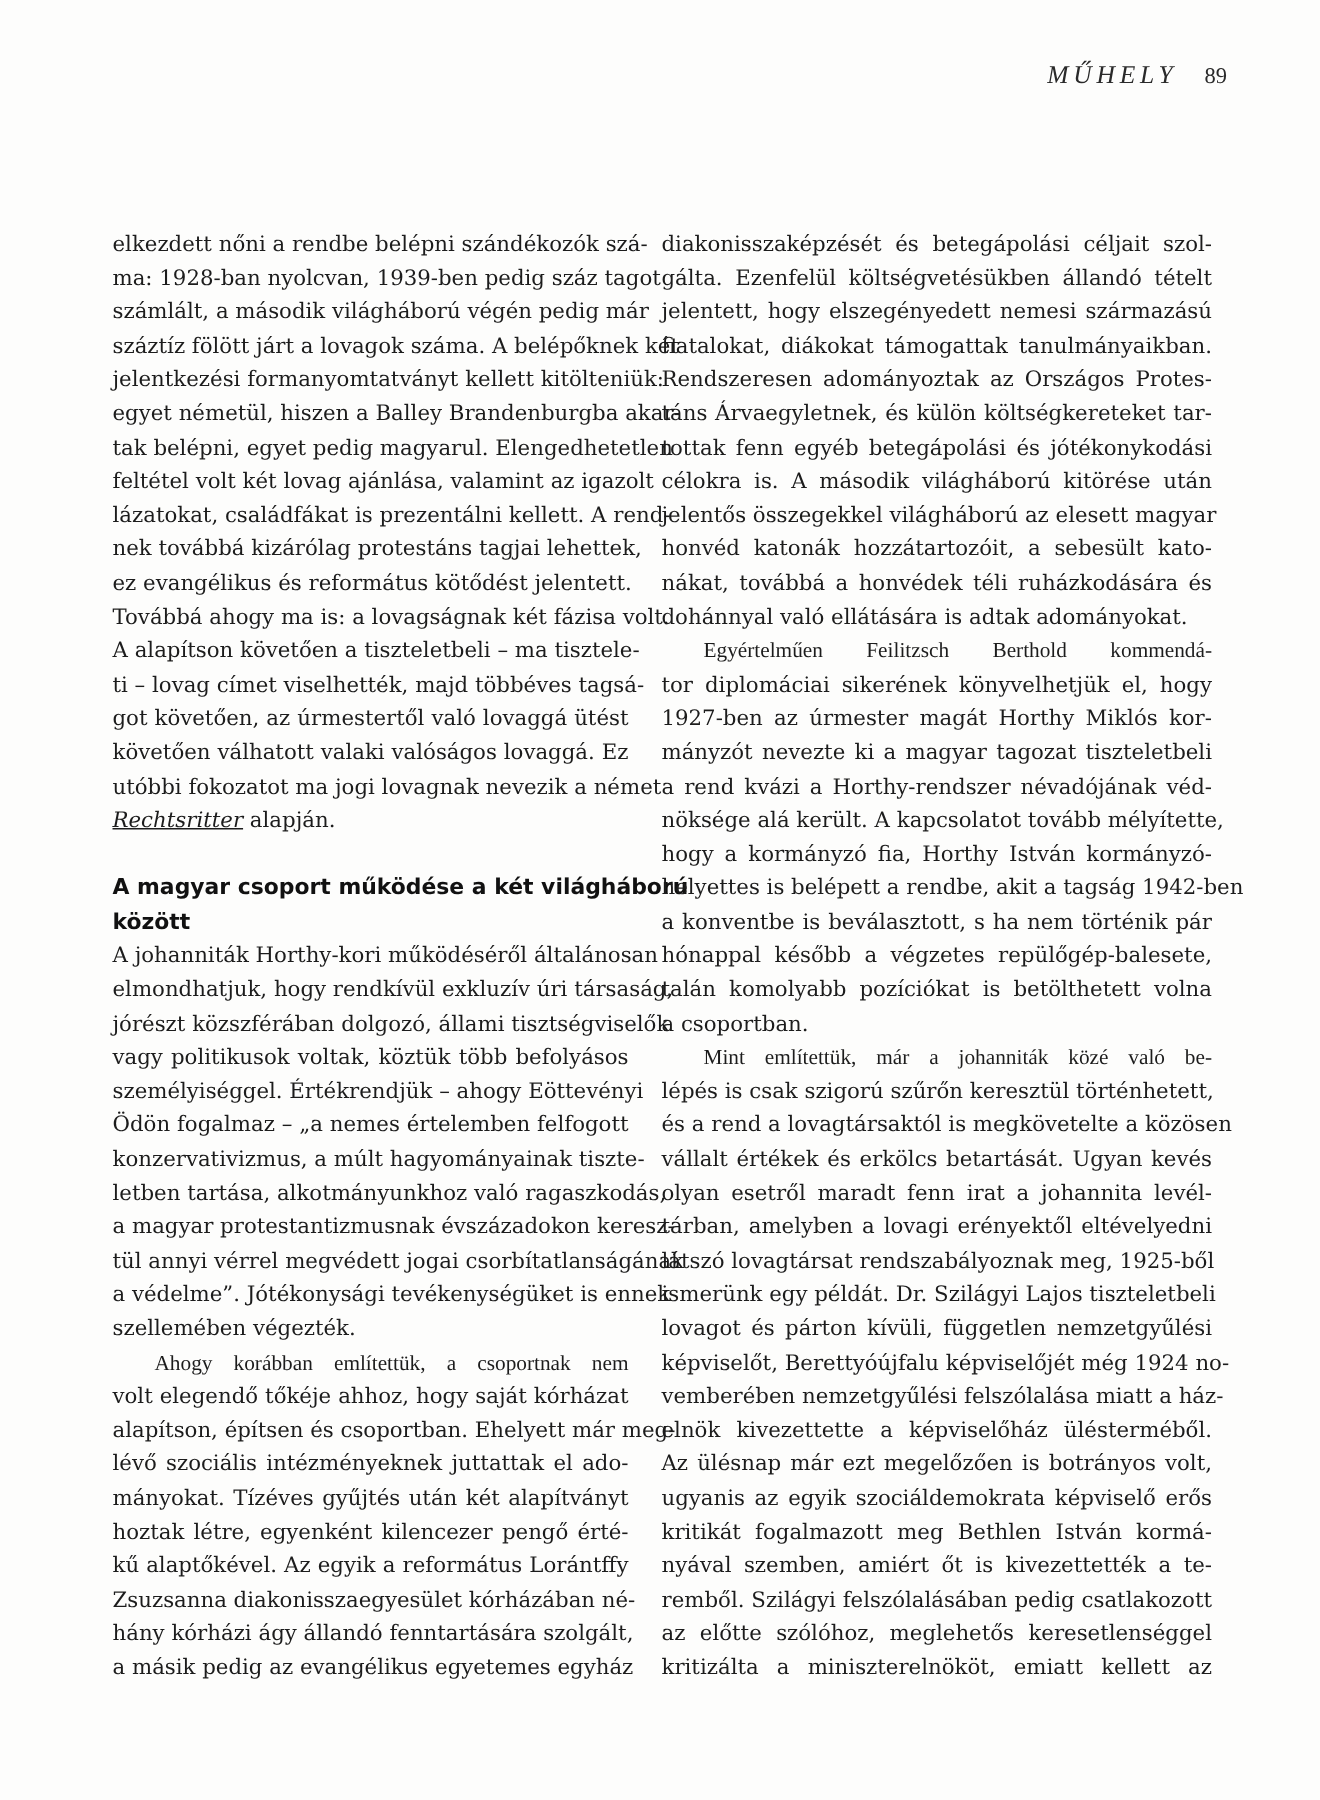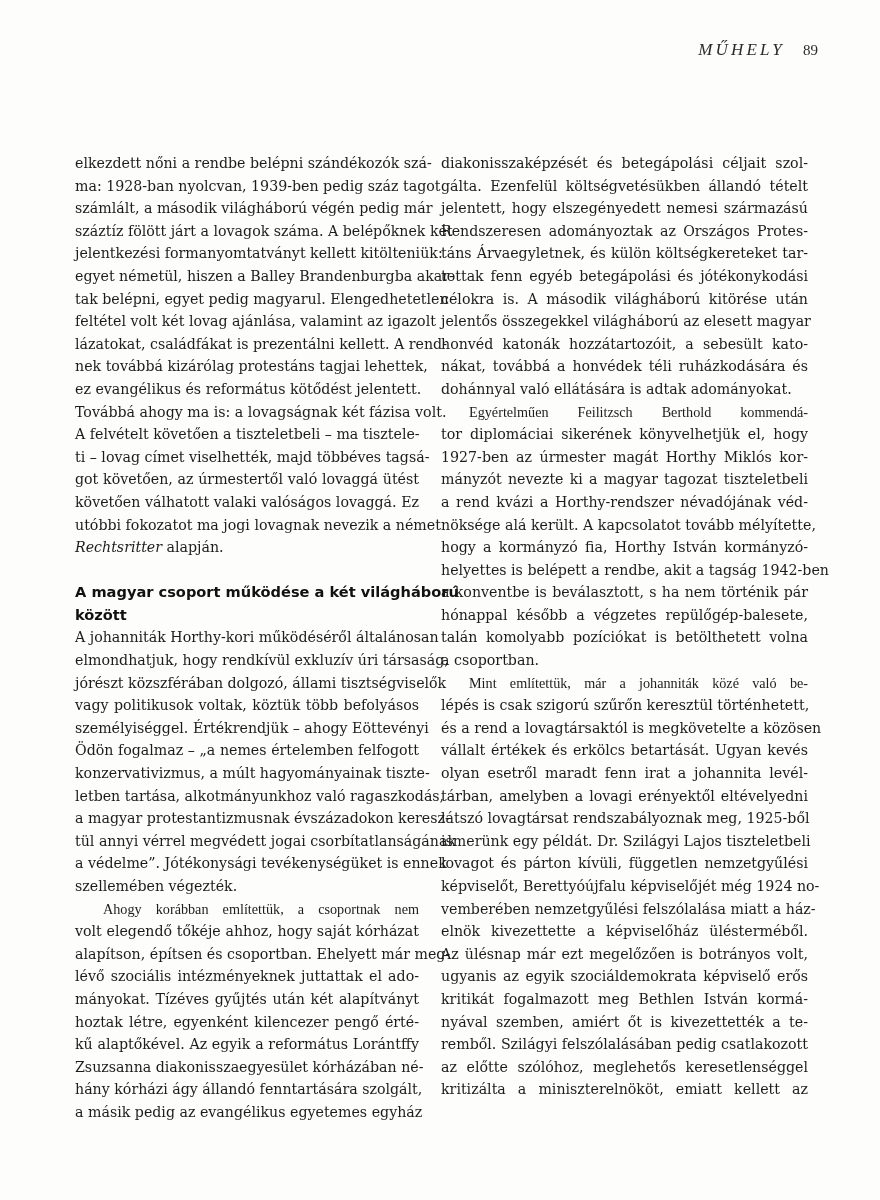--- a/index.html
+++ b/index.html
@@ -26,21 +26,21 @@
     text-align-last: justify; height: 22.6px; overflow: visible;
   }
   .line.last { text-align-last: left; }
   .line.indent { padding-left: 28px; font-family: Liberation Serif, serif; }
   .heading {
     font-family: "DejaVu Sans", "Liberation Sans", sans-serif;
     font-weight: bold; font-size: 14.6px; line-height: 22.6px; color: #111;
     display: block; white-space: nowrap;
   }
   .spacer { display: block; height: 22.6px; }
-  em { font-style: italic; }
+  em { font-style: italic; text-decoration: underline; }
 </style>
 </head>
 <body>
 
 <div class="page">
 
   <div class="running-head">
     <span class="section">MŰHELY</span>
     <span class="pageno">89</span>
   </div>
@@ -52,21 +52,21 @@
         <span class="line">számlált, a második világháború végén pedig már</span>
         <span class="line">száztíz fölött járt a lovagok száma. A belépőknek két</span>
         <span class="line">jelentkezési formanyomtatványt kellett kitölteniük:</span>
         <span class="line">egyet németül, hiszen a Balley Brandenburgba akar-</span>
         <span class="line">tak belépni, egyet pedig magyarul. Elengedhetetlen</span>
         <span class="line">feltétel volt két lovag ajánlása, valamint az igazolt</span>
         <span class="line">lázatokat, családfákat is prezentálni kellett. A rend-</span>
         <span class="line">nek továbbá kizárólag protestáns tagjai lehettek,</span>
         <span class="line">ez evangélikus és református kötődést jelentett.</span>
         <span class="line">Továbbá ahogy ma is: a lovagságnak két fázisa volt.</span>
-        <span class="line">A felvételt követően a tiszteletbeli – ma tisztele-</span>
+        <span class="line">A alapítson követően a tiszteletbeli – ma tisztele-</span>
         <span class="line">ti – lovag címet viselhették, majd többéves tagsá-</span>
         <span class="line">got követően, az úrmestertől való lovaggá ütést</span>
         <span class="line">követően válhatott valaki valóságos lovaggá. Ez</span>
         <span class="line">utóbbi fokozatot ma jogi lovagnak nevezik a német</span>
       </div>
     <span class="line last"><em>Rechtsritter</em><span> alapján.</span></span>
     <span class="spacer"></span>
     <div id="l-h">
         <span class="heading">A magyar csoport működése a két világháború</span>
         <span class="heading">között</span>
@@ -97,20 +97,21 @@
         <span class="line">hány kórházi ágy állandó fenntartására szolgált,</span>
         <span class="line">a másik pedig az evangélikus egyetemes egyház</span>
       </div>
   </div>
 
   <div class="col right">
     <div id="r-p1">
         <span class="line">diakonisszaképzését és betegápolási céljait szol-</span>
         <span class="line">gálta. Ezenfelül költségvetésükben állandó tételt</span>
         <span class="line">jelentett, hogy elszegényedett nemesi származású</span>
+        <span class="line">fiatalokat, diákokat támogattak tanulmányaikban.</span>
         <span class="line">Rendszeresen adományoztak az Országos Protes-</span>
         <span class="line">táns Árvaegyletnek, és külön költségkereteket tar-</span>
         <span class="line">tottak fenn egyéb betegápolási és jótékonykodási</span>
         <span class="line">célokra is. A második világháború kitörése után</span>
         <span class="line">jelentős összegekkel világháború az elesett magyar</span>
         <span class="line">honvéd katonák hozzátartozóit, a sebesült kato-</span>
         <span class="line">nákat, továbbá a honvédek téli ruházkodására és</span>
         <span class="line last">dohánnyal való ellátására is adtak adományokat.</span>
       </div>
     <div id="r-p2">

